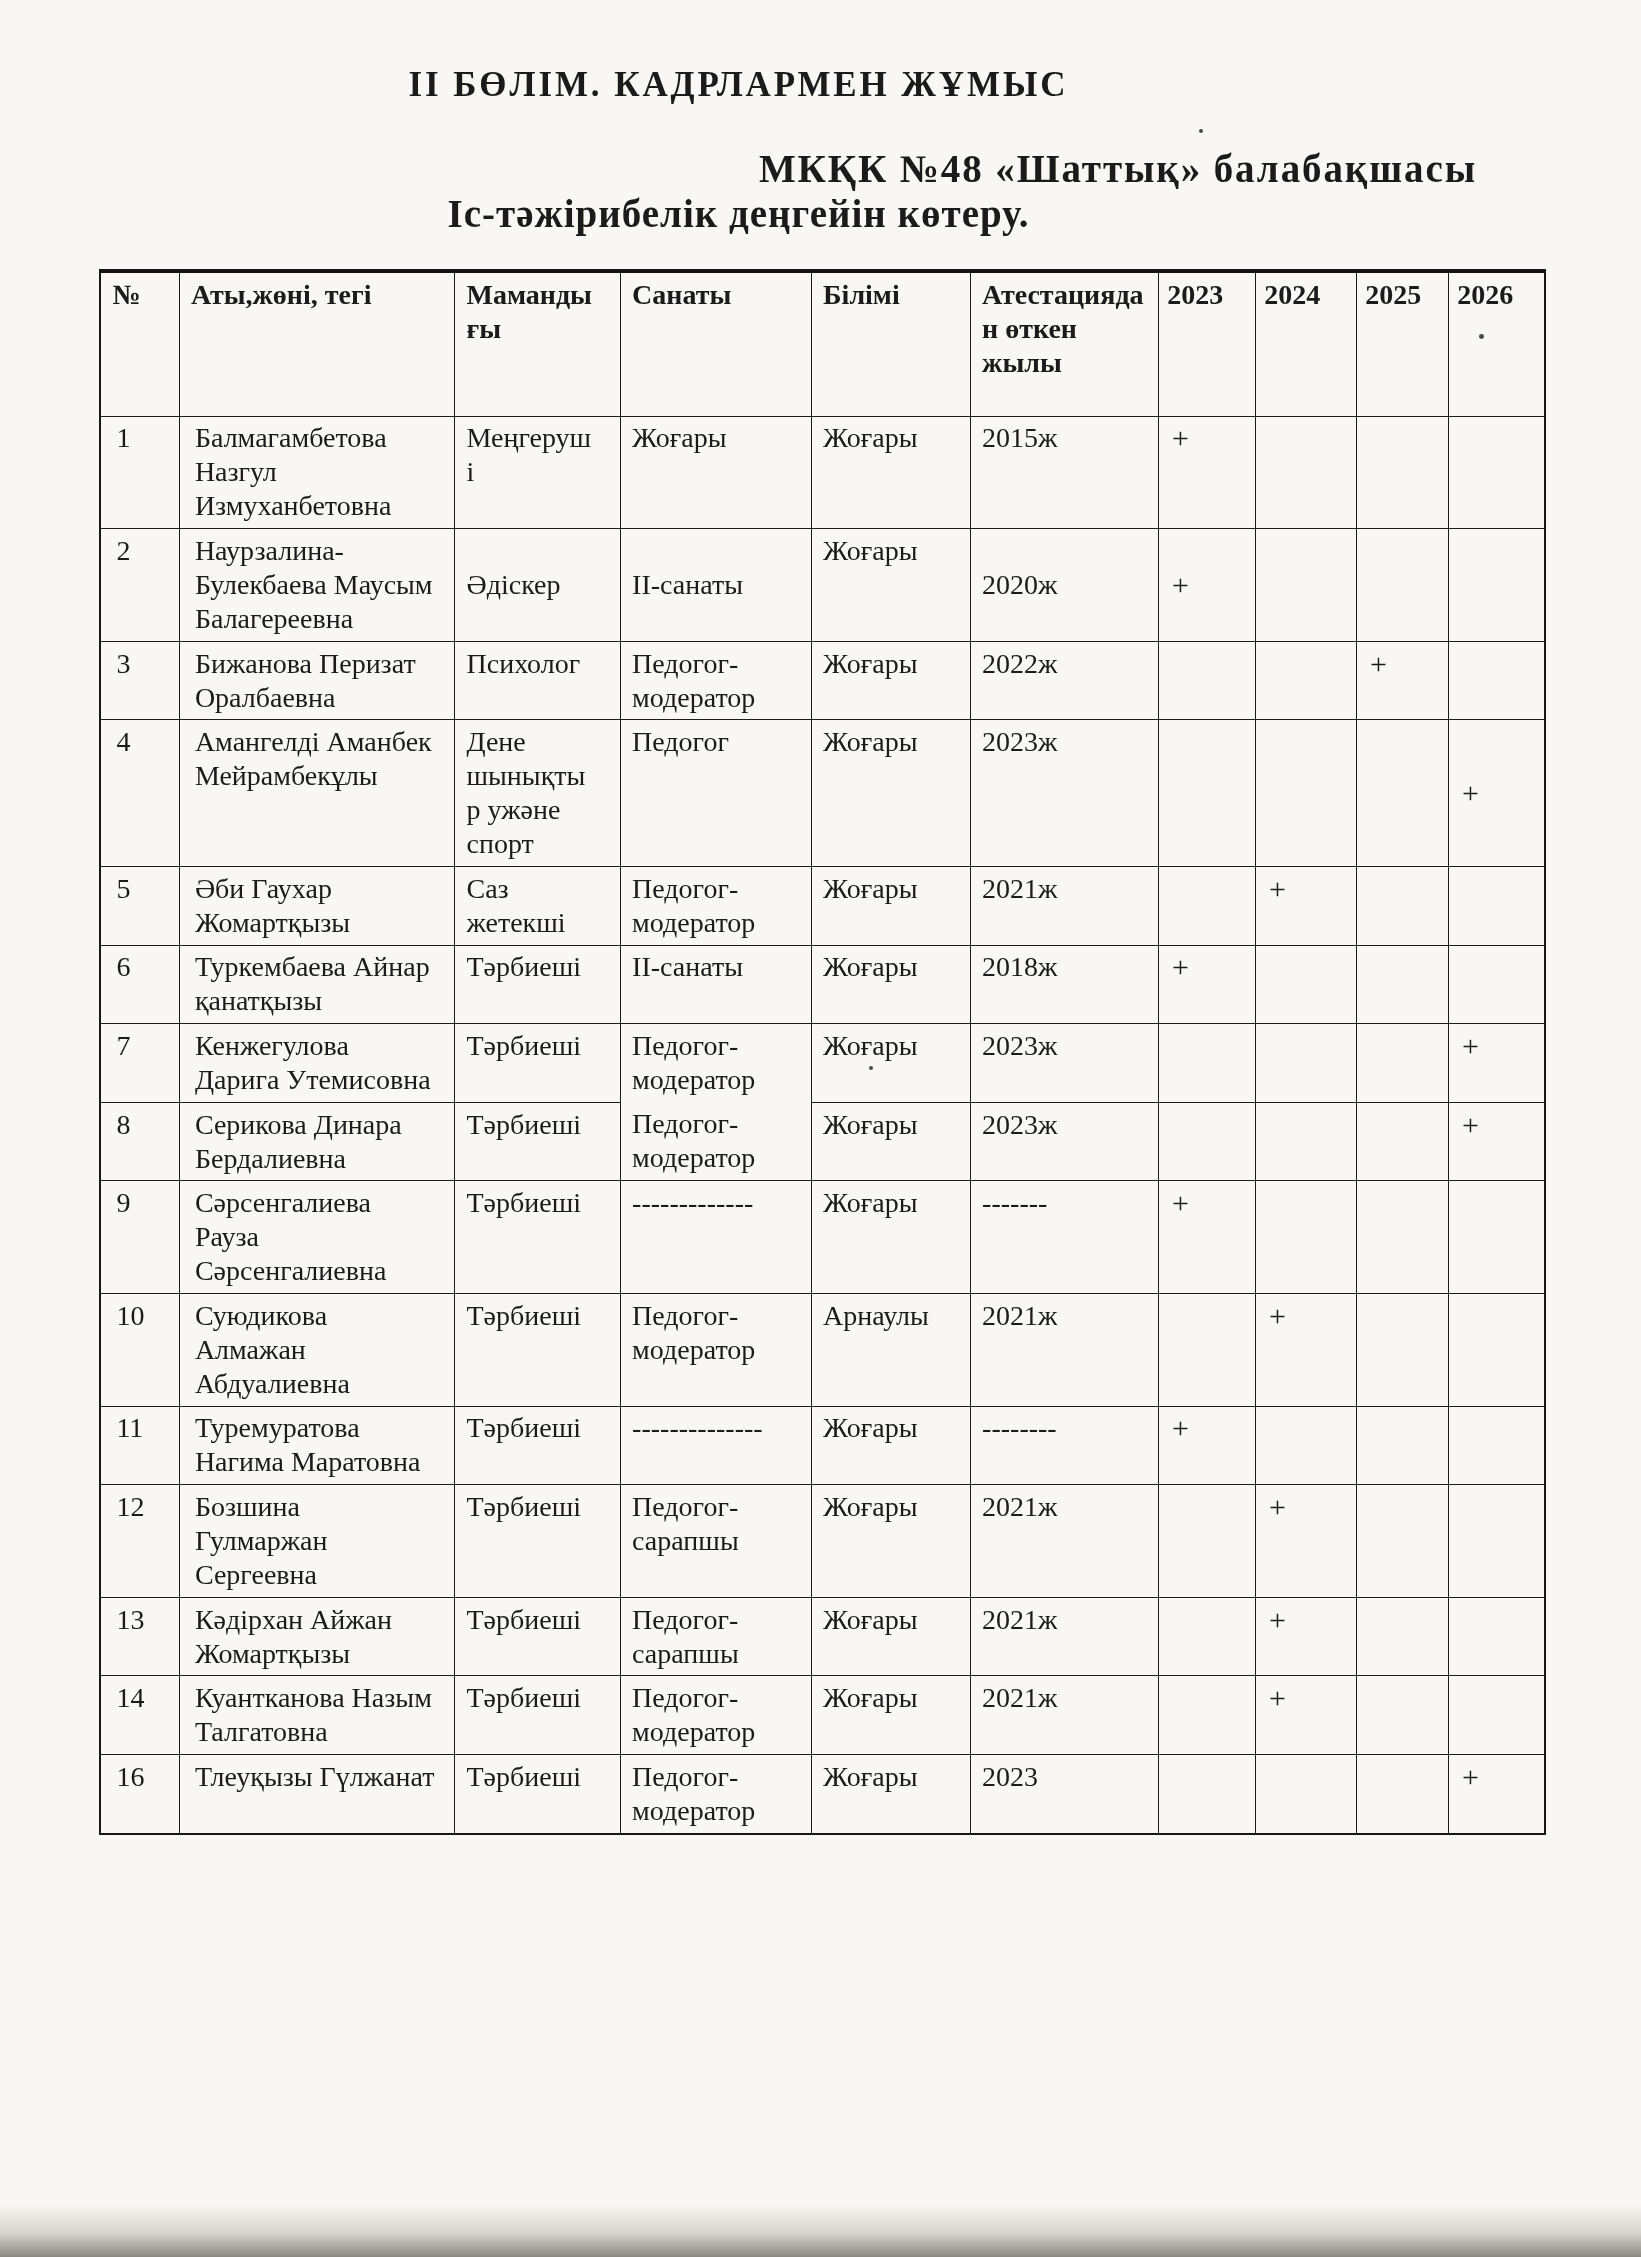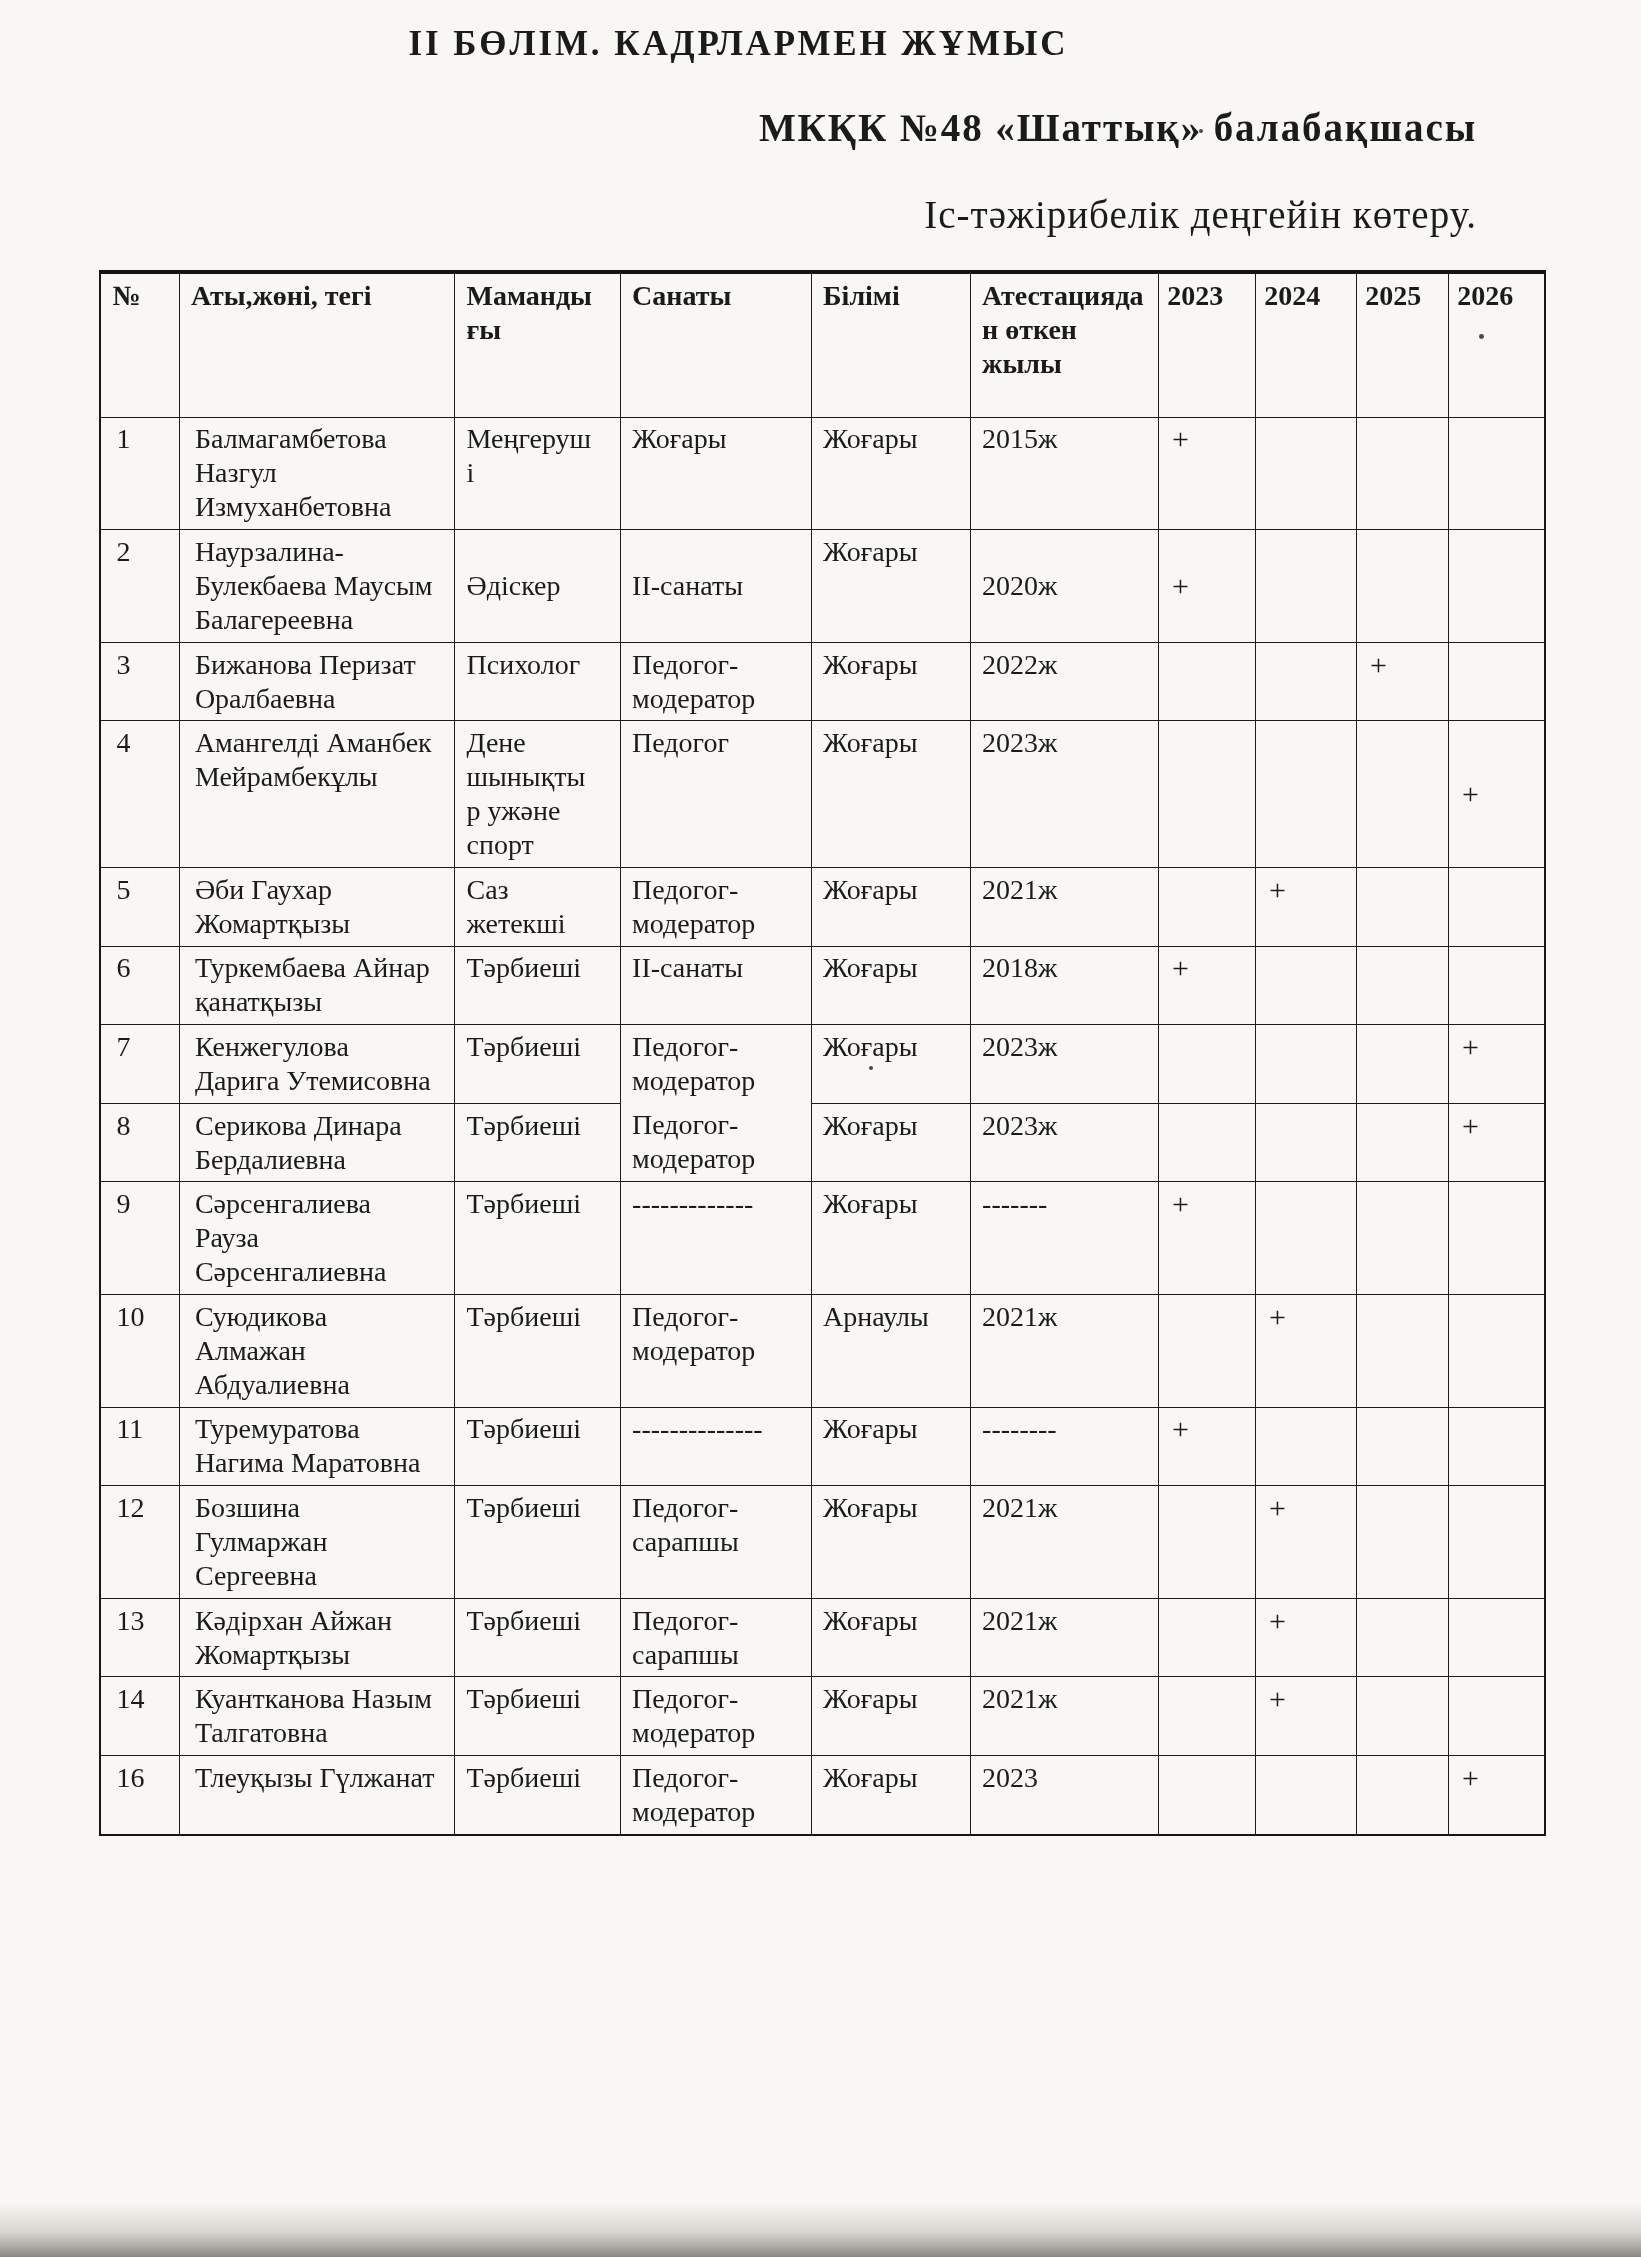--- a/index.html
+++ b/index.html
@@ -10,41 +10,39 @@
     width: 1641px;
     height: 2257px;
     background: #f8f7f3;
     position: relative;
     overflow: hidden;
     font-family: "Liberation Serif", "DejaVu Serif", serif;
     color: #1b1b1b;
   }
   .titles {
     width: 1477px;
-    padding-top: 24px;
+    padding-top: 65px;
     text-align: center;
   }
   .title-1 {
     font-size: 35px;
     font-weight: bold;
     letter-spacing: 2.9px;
   }
   .title-2 {
     font-size: 39px;
     font-weight: bold;
     letter-spacing: 1.9px;
     margin-top: 41px;
     text-align: right;
   }
   .title-3 {
     font-size: 39px;
-    font-weight: normal;
+    font-weight: bold;
     letter-spacing: 1px;
-    margin-top: 42px;
-    text-align: right;
   }
   table.staff {
     border-collapse: collapse;
     table-layout: fixed;
     margin-left: 99px;
     margin-top: 33px;
     width: 1445px;
     border: 2.9px solid #161616;
     border-top: 4.8px solid #141414;
     background: transparent;

